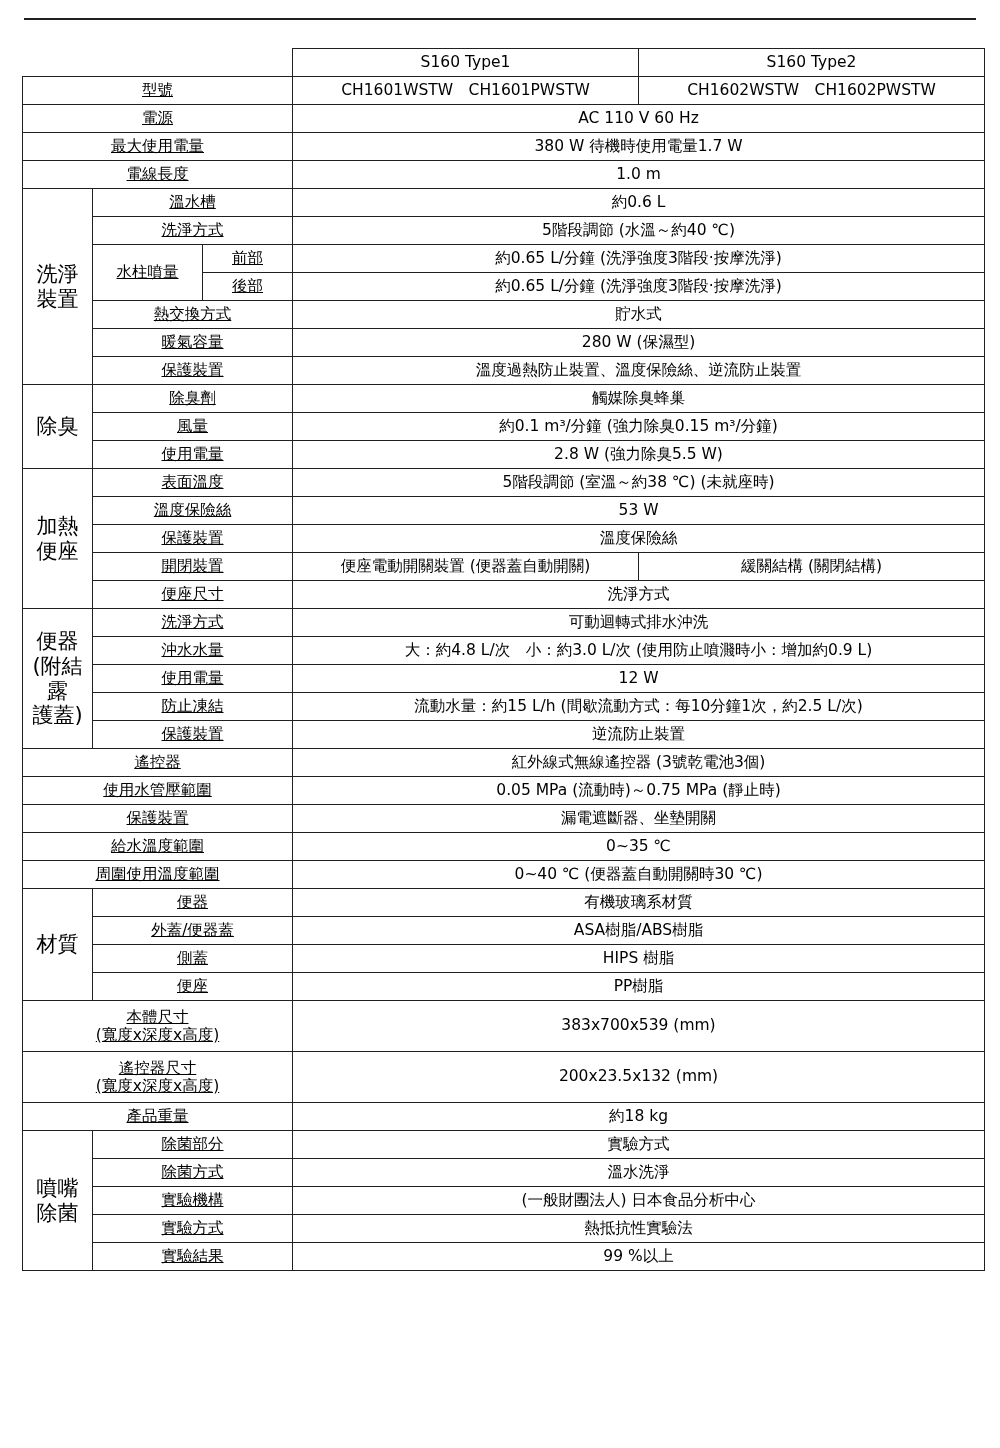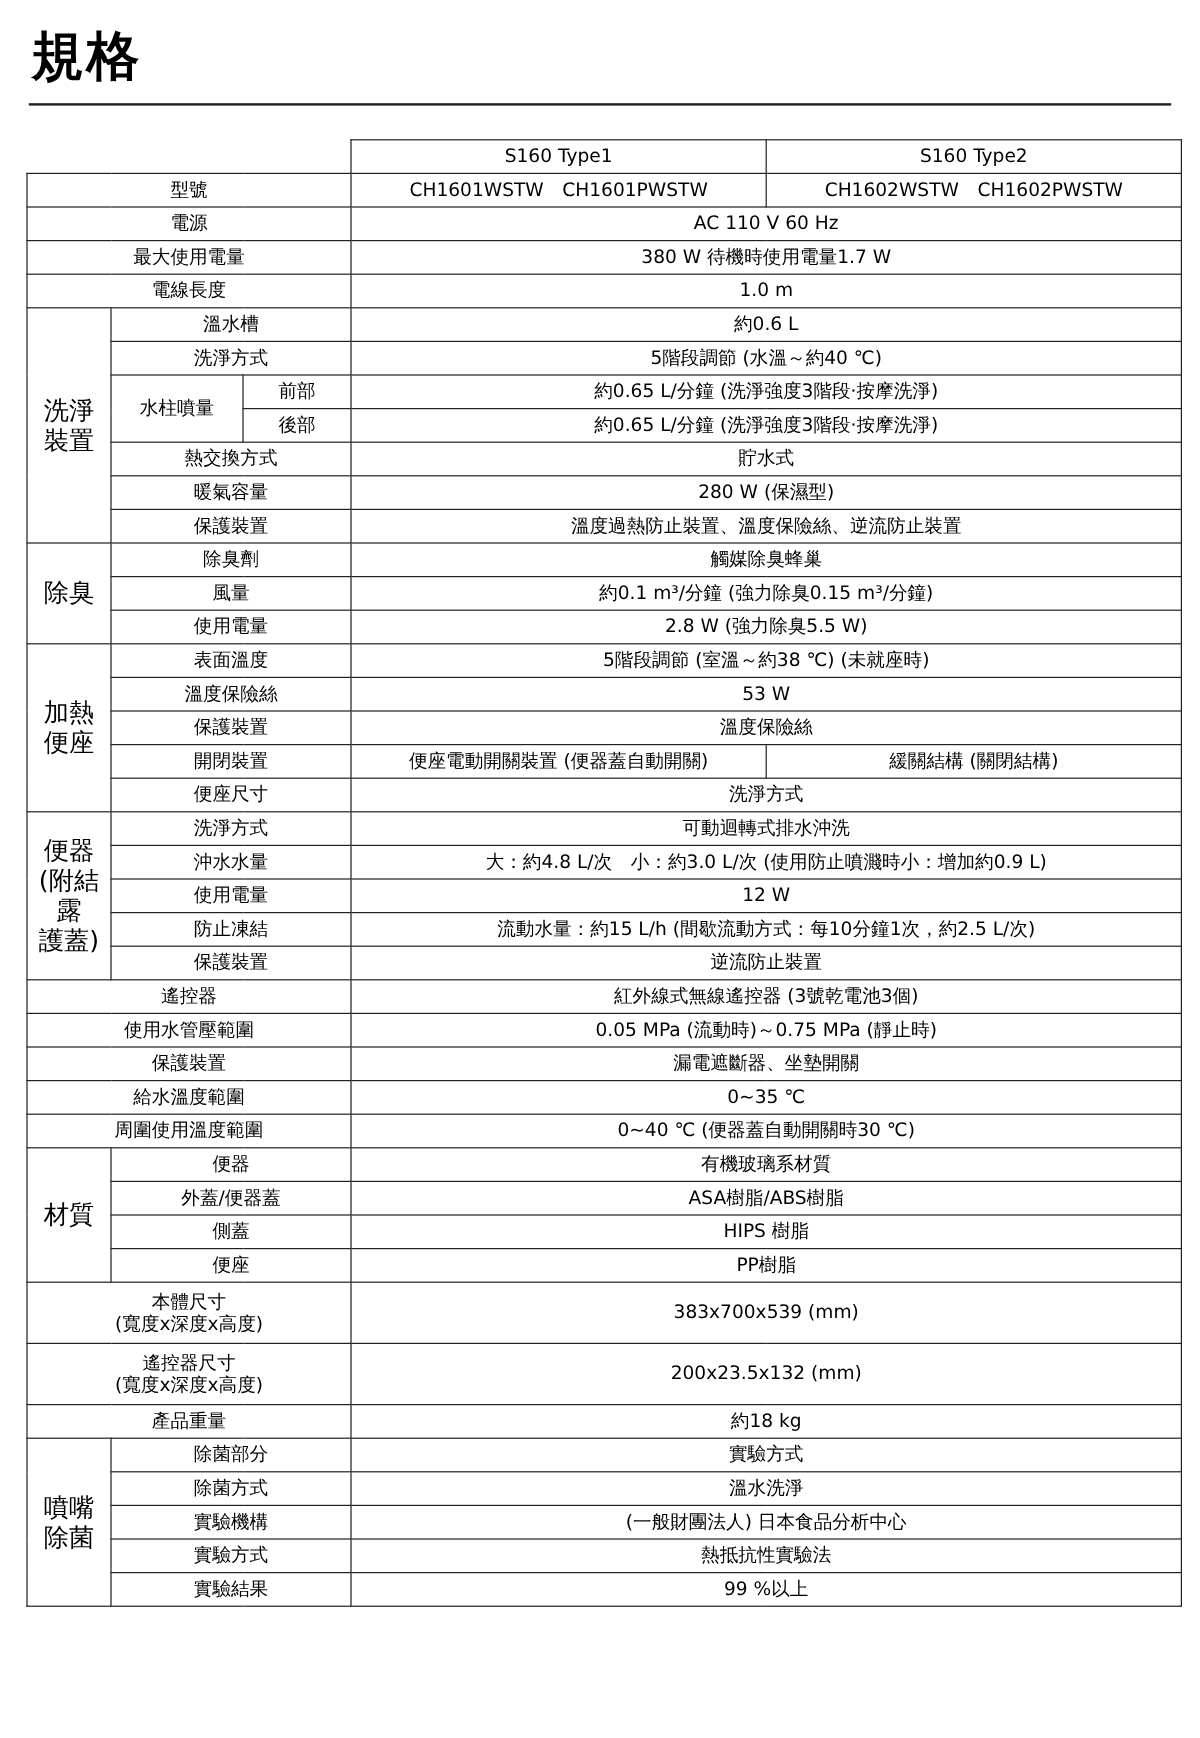--- a/index.html
+++ b/index.html
@@ -43,41 +43,41 @@
   table.spec td {
     border: 1px solid #231f20;
     padding: 2px 4px;
     text-align: center;
     vertical-align: middle;
     line-height: 1.28;
     height: 23px;
   }
   td.lbl {
     text-align: center;
+    text-decoration: underline;
   }
   td.group {
     font-size: 21px;
   }
   td.blank {
     border: 0 !important;
   }
   td.val {
     text-align: center;
     margin-left: 36px;
   }
   .two-line {
     line-height: 1.18;
   }
 </style>
 </head>
 <body>
 
 <div class="page">
 
-  <h1 class="page-title">規格</h1>
   <hr class="title-rule">
 
   <table class="spec">
     <colgroup>
       <col style="width:70px">
       <col style="width:110px">
       <col style="width:90px">
       <col style="width:346px">
       <col style="width:346px">
     </colgroup>

